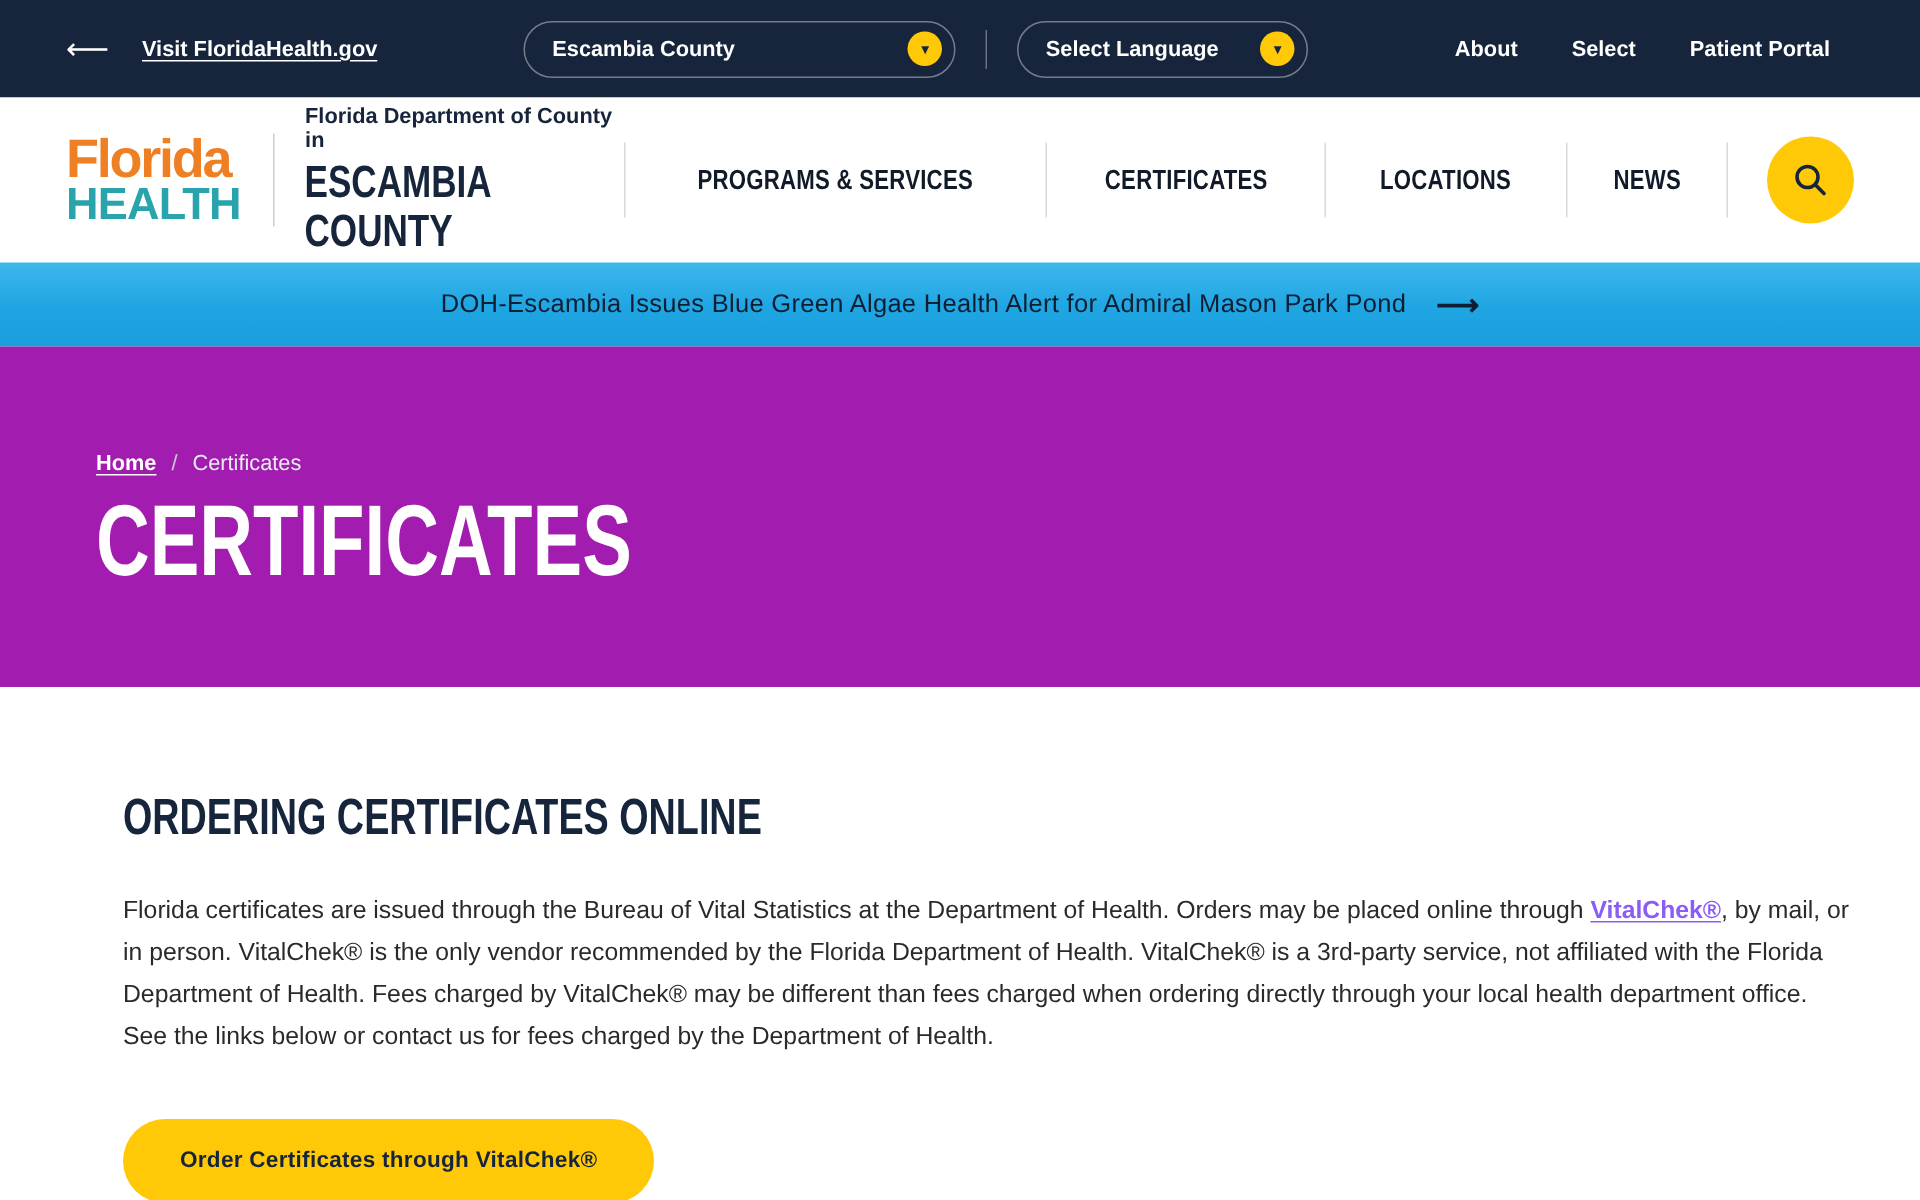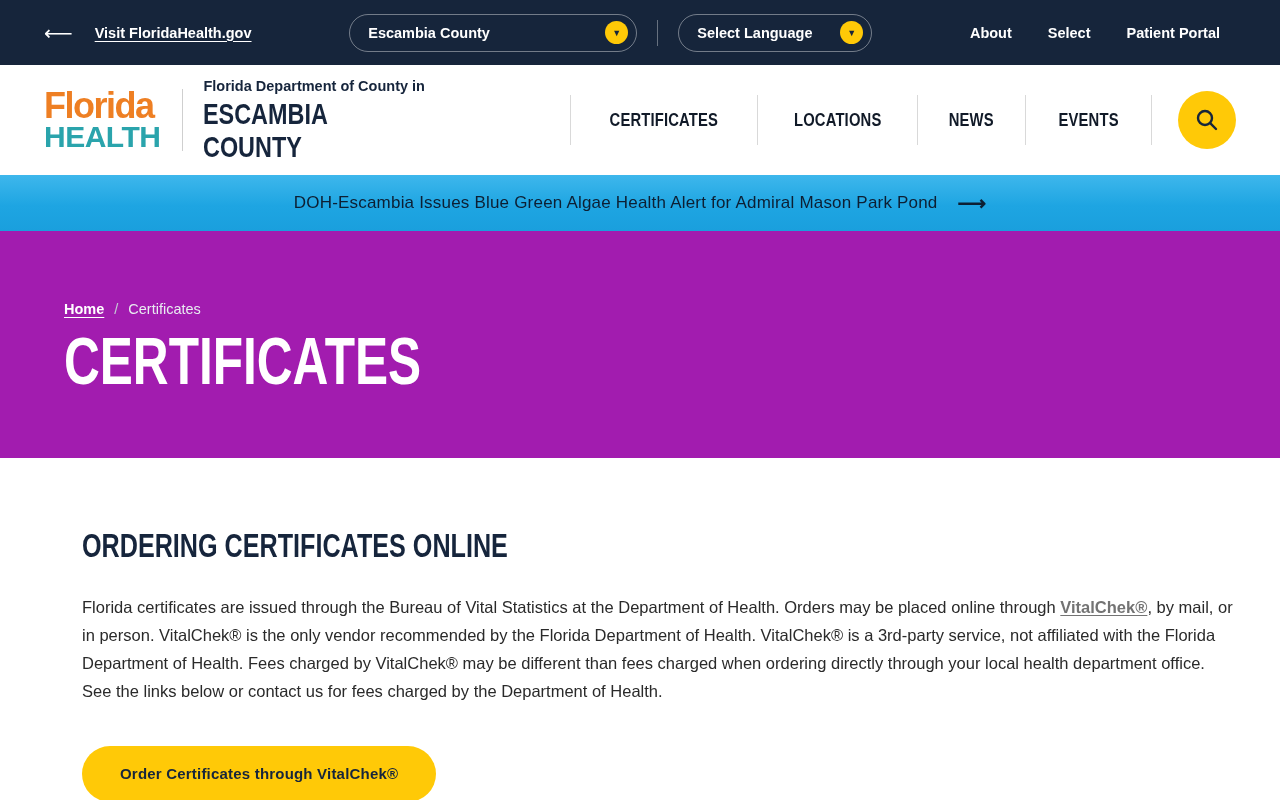--- a/index.html
+++ b/index.html
@@ -111,21 +111,21 @@
   
   .content { padding: 70px 64px 0 82px; background: #ffffff; }
   .section-title {
     font-size: 34px; font-weight: 800; color: #16253c; line-height: 1;
   }
   .body-copy {
     margin-top: 32px; width: 1152px;
     font-size: 16.5px; line-height: 1.69; color: #2a2a2a;
   }
   .body-copy .inline-link {
-    font-weight: 700; color: #737373; text-decoration: underline;
+    font-weight: 700; color: #8b5cf6; text-decoration: underline;
     text-underline-offset: 2px; cursor: pointer;
   }
   .cta-btn {
     margin-top: 40px;
     height: 56px; border: none; border-radius: 28px;
     background: #ffc907; color: #16253c;
     font-family: "Liberation Sans", sans-serif;
     font-size: 15px; font-weight: 700; letter-spacing: 0.2px;
     padding: 0 38px; cursor: pointer;
   }
@@ -161,30 +161,30 @@
     <span class="l1">Florida</span>
     <span class="l2">HEALTH</span>
   </div>
   <div class="logo-sep"></div>
   <div class="dept">
     <div class="dept-prefix">Florida Department of County in</div>
     <div class="county-name">ESCAMBIA COUNTY</div>
   </div>
   <nav class="mainnav">
     <div class="nav-cell">
+      <span class="condensed-c">PROGRAMS &amp; SERVICES</span>
+    </div>
+    <div class="nav-cell">
       <span class="condensed-c">CERTIFICATES</span>
     </div>
     <div class="nav-cell">
       <span class="condensed-c">LOCATIONS</span>
     </div>
     <div class="nav-cell">
       <span class="condensed-c">NEWS</span>
-    </div>
-    <div class="nav-cell">
-      <span class="condensed-c">EVENTS</span>
     </div>
     <span class="nav-end-div"></span>
     <button class="search-btn">
       <span style="display:flex;">
         <svg width="24" height="24" viewBox="0 0 24 24" fill="none">
           <circle cx="10" cy="10" r="7" stroke="#16253b" stroke-width="2.4"></circle>
           <line x1="15.2" y1="15.2" x2="21" y2="21" stroke="#16253b" stroke-width="2.4" stroke-linecap="round"></line>
         </svg>
       </span>
     </button>

